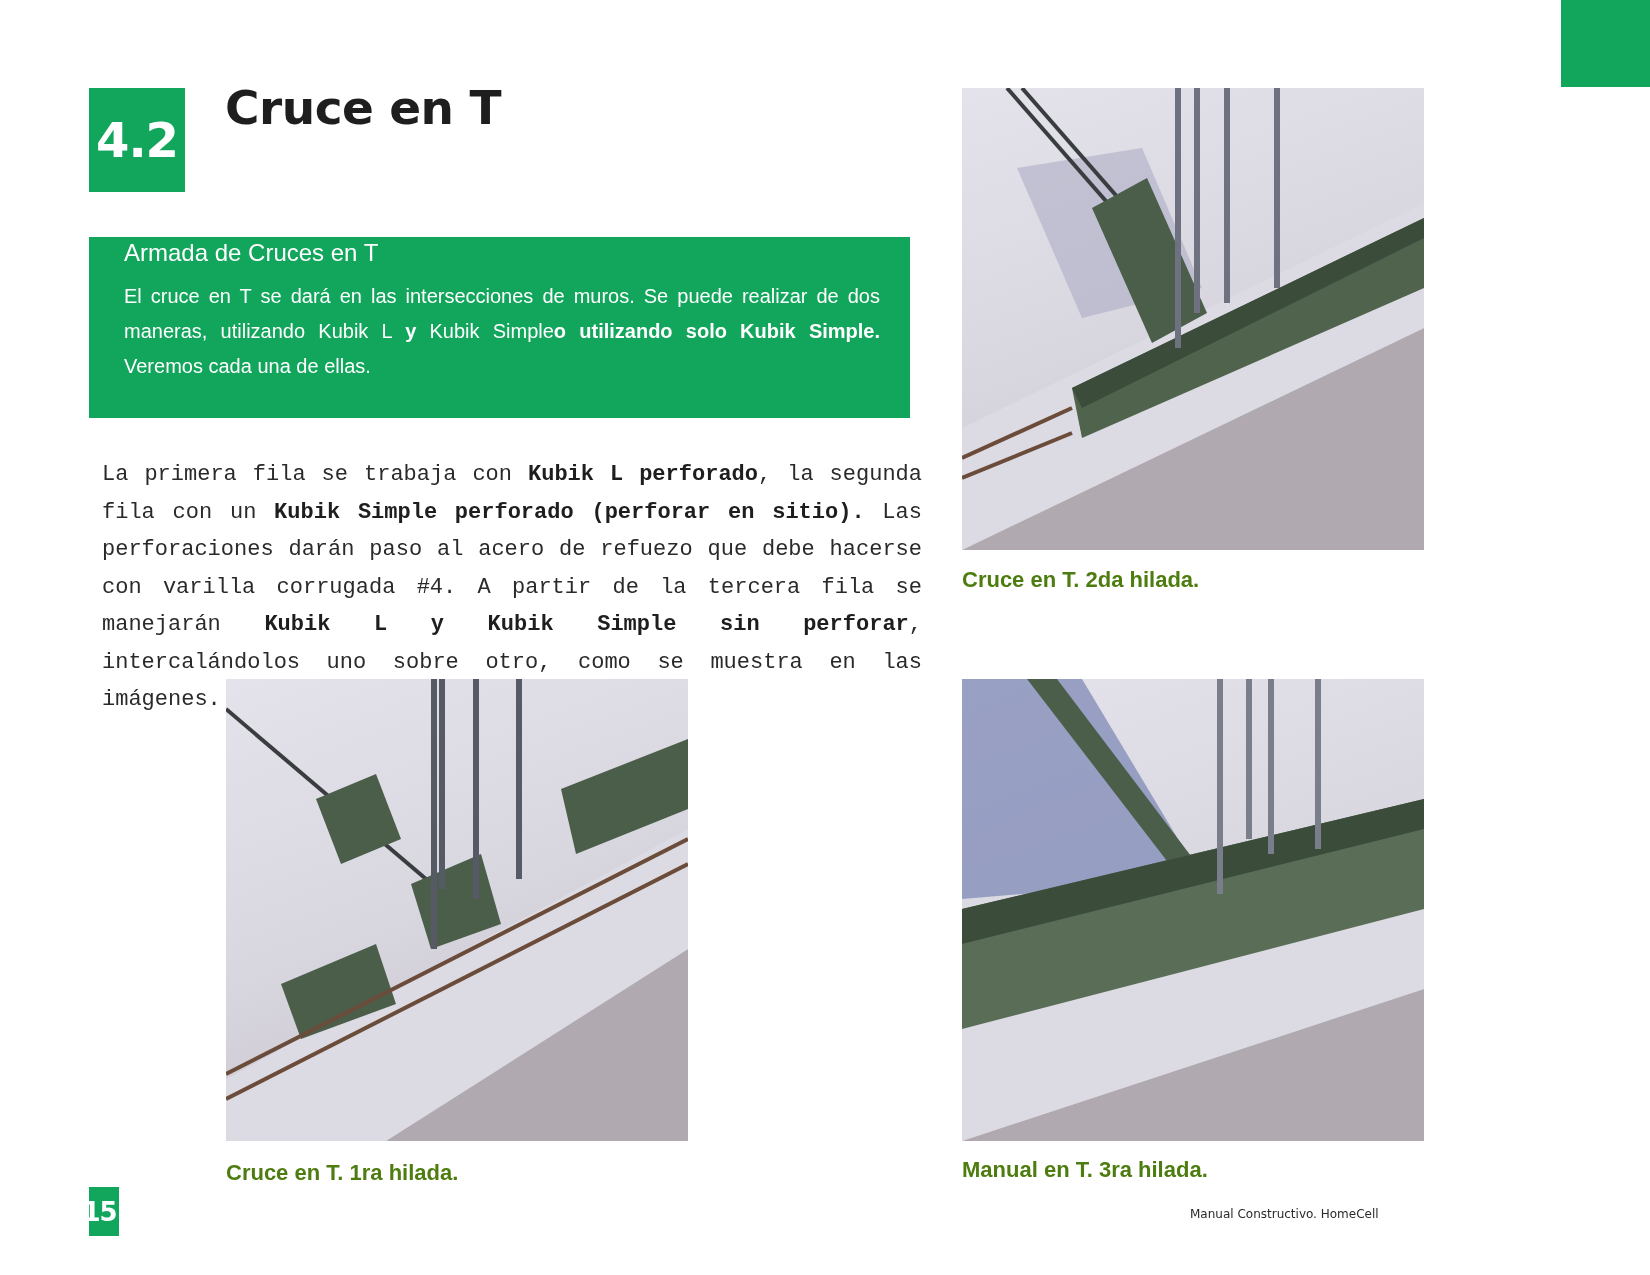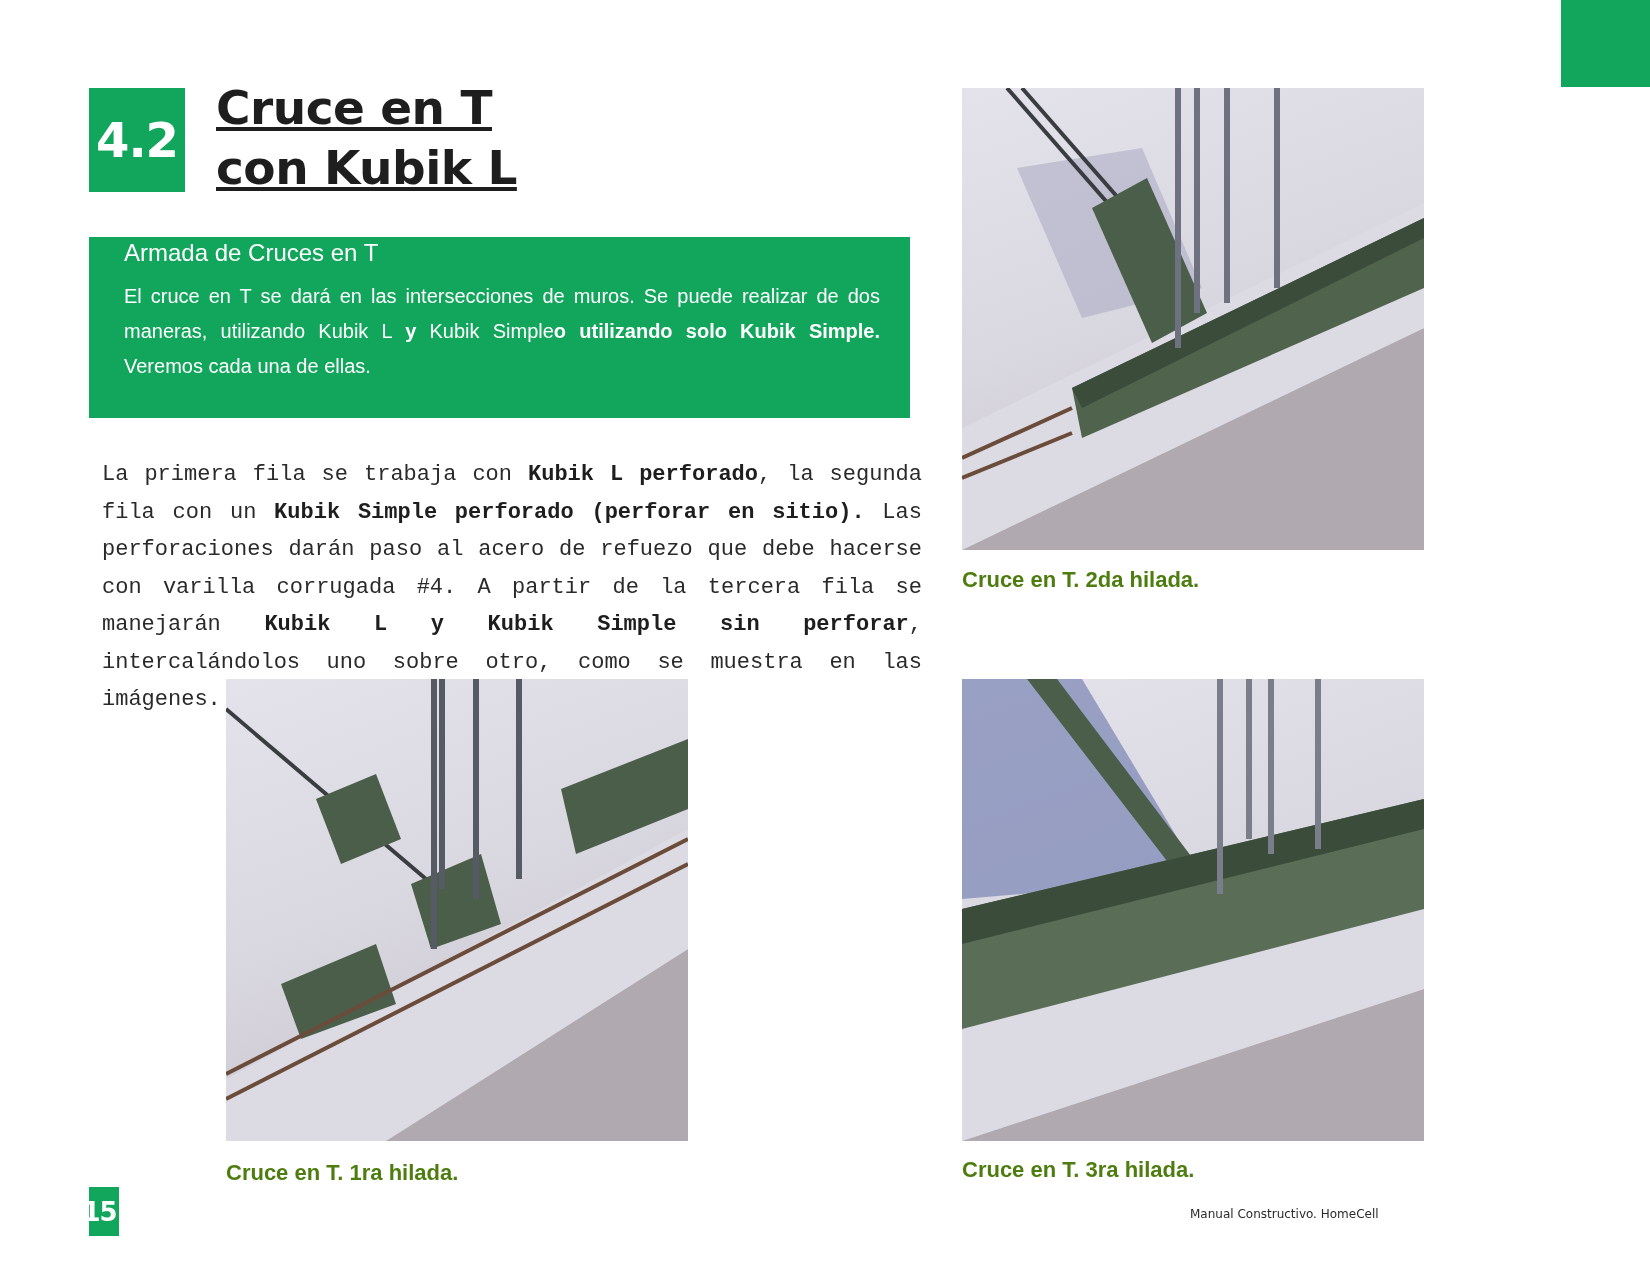--- a/index.html
+++ b/index.html
@@ -8,23 +8,23 @@
       background: #ffffff; color: #222222;
       font-family: "DejaVu Sans", "Liberation Sans", sans-serif;
     }
     .corner-tab { position: absolute; left: 1561px; top: 0; width: 89px; height: 87px; background: #12a65c; }
     .section-badge {
       position: absolute; left: 89px; top: 88px; width: 96px; height: 104px;
       background: #12a65c; color: #fff; display: flex; align-items: center; justify-content: center;
       font-family: "DejaVu Sans", sans-serif; font-weight: bold; font-size: 48px; letter-spacing: -1px;
     }
     .page-title {
-      position: absolute; left: 216px; top: 78px; margin: 0;
+      position: absolute; left: 225px; top: 78px; margin: 0;
       font-family: "DejaVu Sans", sans-serif; font-weight: bold; font-size: 47px; line-height: 60px;
-      color: #1e1e1e; letter-spacing: -0.5px; text-decoration: underline;
+      color: #1e1e1e; letter-spacing: -0.5px;
     }
     .page-title span { display: block; }
     .info-box {
       position: absolute; left: 89px; top: 237px; width: 821px; height: 181px;
       background: #12a65c; color: #fff; box-sizing: border-box; padding: 0 30px 0 35px;
     }
     .info-box h2 {
       margin: 0 0 10px 0; font-family: "Liberation Sans", sans-serif; font-weight: normal;
       font-size: 24px; line-height: 32px;
     }
@@ -61,21 +61,20 @@
     }
   </style>
 </head>
 <body>
 
 <div class="corner-tab"></div>
 
 <div class="section-badge">4.2</div>
 <h1 class="page-title">
   <span>Cruce en T</span>
-  <span>con Kubik L</span>
 </h1>
 
 <div class="info-box">
   <h2>Armada de Cruces en T</h2>
   <p><span>El cruce en T se dará en las intersecciones de muros. Se puede realizar de dos maneras, utilizando </span><b style="font-weight:normal">Kubik L</b><span> </span><b>y</b><span> Kubik Simple</span><b>o  utilizando solo Kubik  Simple.</b><span> Veremos cada una de ellas.</span></p>
 </div>
 
 <p class="body-text"><span>La primera fila se trabaja con </span><b>Kubik L perforado</b><span>, la segunda fila con un </span><b>Kubik Simple perforado (perforar en sitio).</b><span> Las perforaciones darán paso al acero de refuezo que debe hacerse con varilla corrugada #4.  A partir de la tercera fila se manejarán </span><b>Kubik L y Kubik Simple sin perforar</b><span>, intercalándolos uno sobre otro, como se muestra en las imágenes.</span></p>
 
 <div class="figure" style="left:962px; top:88px;" title="Render: second course of Kubik blocks forming a T intersection with vertical rebar">
@@ -124,16 +123,16 @@
     <polygon points="0,0 120,0 240,200 0,220" fill="#7f89b7" opacity="0.75"></polygon>
     <polygon points="65,0 95,0 235,185 215,195" fill="#4b5e4a"></polygon>
     <polygon points="0,230 462,120 462,230 0,350" fill="#5a6e57"></polygon>
     <polygon points="0,230 462,120 462,150 0,265" fill="#3c4c3b"></polygon>
     <rect x="255" y="0" width="6" height="215" fill="#7a7e8a"></rect>
     <rect x="284" y="0" width="6" height="160" fill="#7a7e8a"></rect>
     <rect x="306" y="0" width="6" height="175" fill="#7a7e8a"></rect>
     <rect x="353" y="0" width="6" height="170" fill="#7a7e8a"></rect>
   </svg>
 </div>
-<div class="caption" style="left:962px; top:1157px;">Cruce en T. 3ra hilada.</div>
+<div class="caption" style="left:962px; top:1157px;">Manual en T. 3ra hilada.</div>
 
 <div class="page-number">15.</div>
 <div class="footer-text">Manual Constructivo. HomeCell</div>
 
 </body></html>

